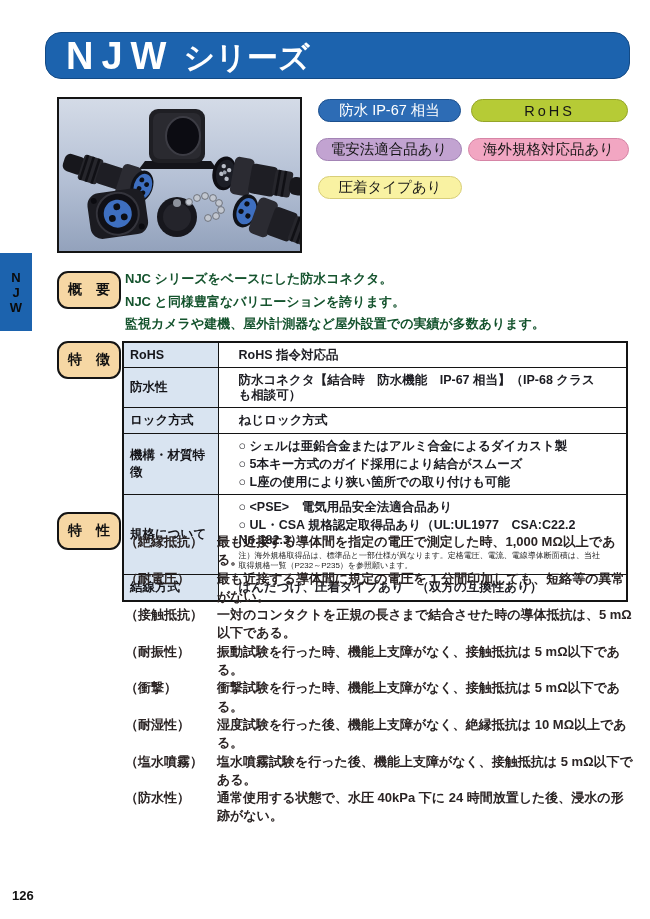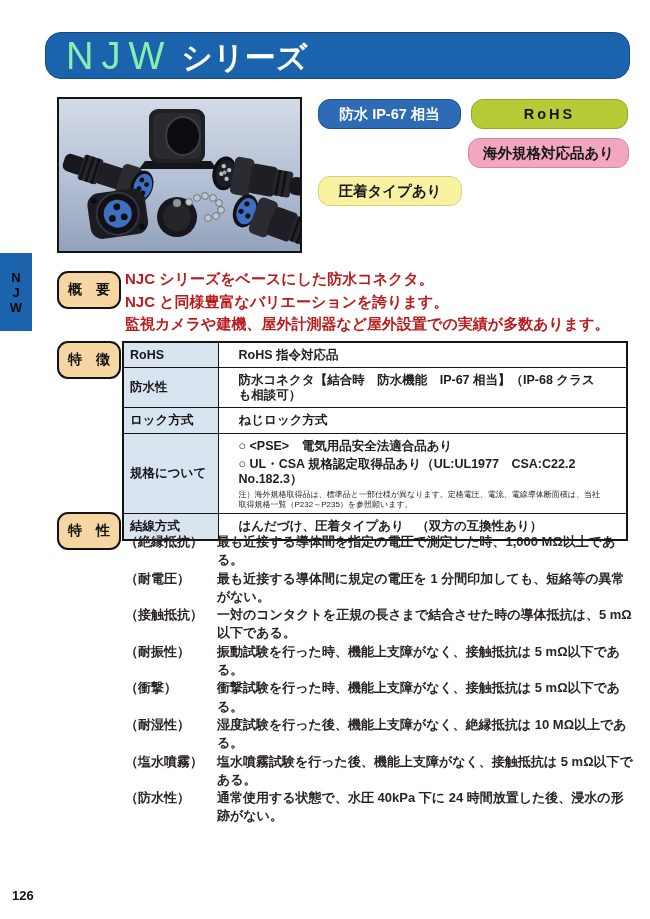--- a/index.html
+++ b/index.html
@@ -7,59 +7,59 @@
   .page {
     position:relative; width:650px; height:919px; background:#ffffff;
     font-family:"Liberation Sans","DejaVu Sans",sans-serif; color:#222; overflow:hidden;
   }
   
   .header {
     position:absolute; left:45px; top:32px; width:585px; height:47px;
     background:#1c63ae; border:1px solid #134a85; border-radius:16px;
     display:flex; align-items:center; padding-left:20px;
   }
-  .header-code { color:#86efac; font-weight:normal; font-size:38px; letter-spacing:8px; line-height:1; }
+  .header-code { color:#ffffff; font-weight:bold; font-size:38px; letter-spacing:8px; line-height:1; }
   .header-suffix { color:#fff; font-weight:bold; font-size:31px; margin-left:9px; line-height:1; padding-top:4px; }
   
   .side-tab {
     position:absolute; left:0; top:253px; width:32px; height:78px; background:#1c63ae;
     display:flex; flex-direction:column; align-items:center; justify-content:center;
     color:#0b0b0b; font-weight:bold; font-size:13px; line-height:15px;
   }
   
   .photo {
     position:absolute; left:57px; top:97px; width:245px; height:156px;
     border:2px solid #141414; background:#b7c2d6;
   }
   .photo svg { display:block; width:100%; height:100%; }
   
   .badge {
-    position:absolute; height:30px; border-radius:12px;
+    position:absolute; height:23px; border-radius:12px;
     display:flex; align-items:center; justify-content:center;
-    font-weight:bold; font-size:14.5px; color:#161616;
+    font-weight:normal; font-size:14.5px; color:#161616;
   }
   .badge-waterproof { left:318px; top:99px;  width:143px; background:#2d6cb5; border:1px solid #1c4f8d; color:#ffffff; }
   .badge-rohs      { left:471px; top:99px;  width:157px; background:#b6cb36; border:1px solid #95a529; letter-spacing:3px; }
   .badge-denan     { left:316px; top:138px; width:146px; background:#c2a3d1; border:1px solid #a384b5; }
   .badge-overseas  { left:468px; top:138px; width:161px; background:#f2a6c2; border:1px solid #d685a6; }
   .badge-crimp     { left:318px; top:176px; width:144px; background:#f9f2a2; border:1px solid #d8ce79; }
   
   .pill {
     position:absolute; left:57px; width:64px; height:38px;
     background:#f6d7a4; border:2px solid #141414; border-radius:11px;
     display:flex; align-items:center; justify-content:center;
     font-weight:bold; font-size:14px; color:#111;
   }
   .pill-overview { top:271px; }
   .pill-features { top:341px; }
   .pill-chars    { top:512px; }
   
   .overview {
     position:absolute; left:125px; top:268px; width:505px;
-    font-size:15px; font-weight:bold; line-height:22.5px; color:#b91c1c;
+    font-size:13px; font-weight:bold; line-height:22.5px; color:#14532d;
   }
   
   .features-table {
     position:absolute; left:122px; top:341px; width:506px;
     border-collapse:collapse; border:2px solid #141414;
   }
   .features-table td { border:1px solid #141414; vertical-align:middle; }
   .features-table td.flabel {
     width:95px; background:#d9e4f1; font-weight:bold; font-size:12.5px;
     padding:4px 6px; color:#15151a;
@@ -182,20 +182,21 @@
         <rect x="37" y="11" width="24" height="30" rx="4" fill="#1e1e24"></rect>
         <rect x="59" y="13" width="16" height="26" rx="3" fill="#26262c"></rect>
         <rect x="62" y="13" width="2.5" height="26" fill="#101015"></rect>
         <rect x="68" y="13" width="2.5" height="26" fill="#101015"></rect>
       </g>
     </svg>
   </div>
 
   <div class="badge badge-waterproof">防水 IP-67 相当</div>
   <div class="badge badge-rohs">RoHS</div>
+  <div class="badge badge-denan">電安法適合品あり</div>
   <div class="badge badge-overseas">海外規格対応品あり</div>
   <div class="badge badge-crimp">圧着タイプあり</div>
 
   <div class="pill pill-overview">概　要</div>
   <div class="overview">
     <div>NJC シリーズをベースにした防水コネクタ。</div>
     <div>NJC と同様豊富なバリエーションを誇ります。</div>
     <div>監視カメラや建機、屋外計測器など屋外設置での実績が多数あります。</div>
   </div>
 
@@ -214,20 +215,28 @@
             <div class="fline">防水コネクタ【結合時　防水機能　IP-67 相当】（IP-68 クラスも相談可）</div>
           </td>
     </tr>
     <tr>
       <td class="flabel">ロック方式</td>
       <td class="fcontent">
             <div class="fline">ねじロック方式</div>
           </td>
     </tr>
     <tr>
+      <td class="flabel">機構・材質特徴</td>
+      <td class="fcontent">
+        <div class="fline">○ シェルは亜鉛合金またはアルミ合金によるダイカスト製</div>
+        <div class="fline">○ 5本キー方式のガイド採用により結合がスムーズ</div>
+        <div class="fline">○ L座の使用により狭い箇所での取り付けも可能</div>
+      </td>
+    </tr>
+    <tr>
       <td class="flabel">規格について</td>
       <td class="fcontent">
         <div class="fline">○ &lt;PSE&gt;　電気用品安全法適合品あり</div>
         <div class="fline">○ UL・CSA 規格認定取得品あり（UL:UL1977　CSA:C22.2 No.182.3）</div>
         <div class="fnote">注）海外規格取得品は、標準品と一部仕様が異なります。定格電圧、電流、電線導体断面積は、当社取得規格一覧（P232～P235）を参照願います。</div>
       </td>
     </tr>
     <tr>
       <td class="flabel">結線方式</td>
       <td class="fcontent">

